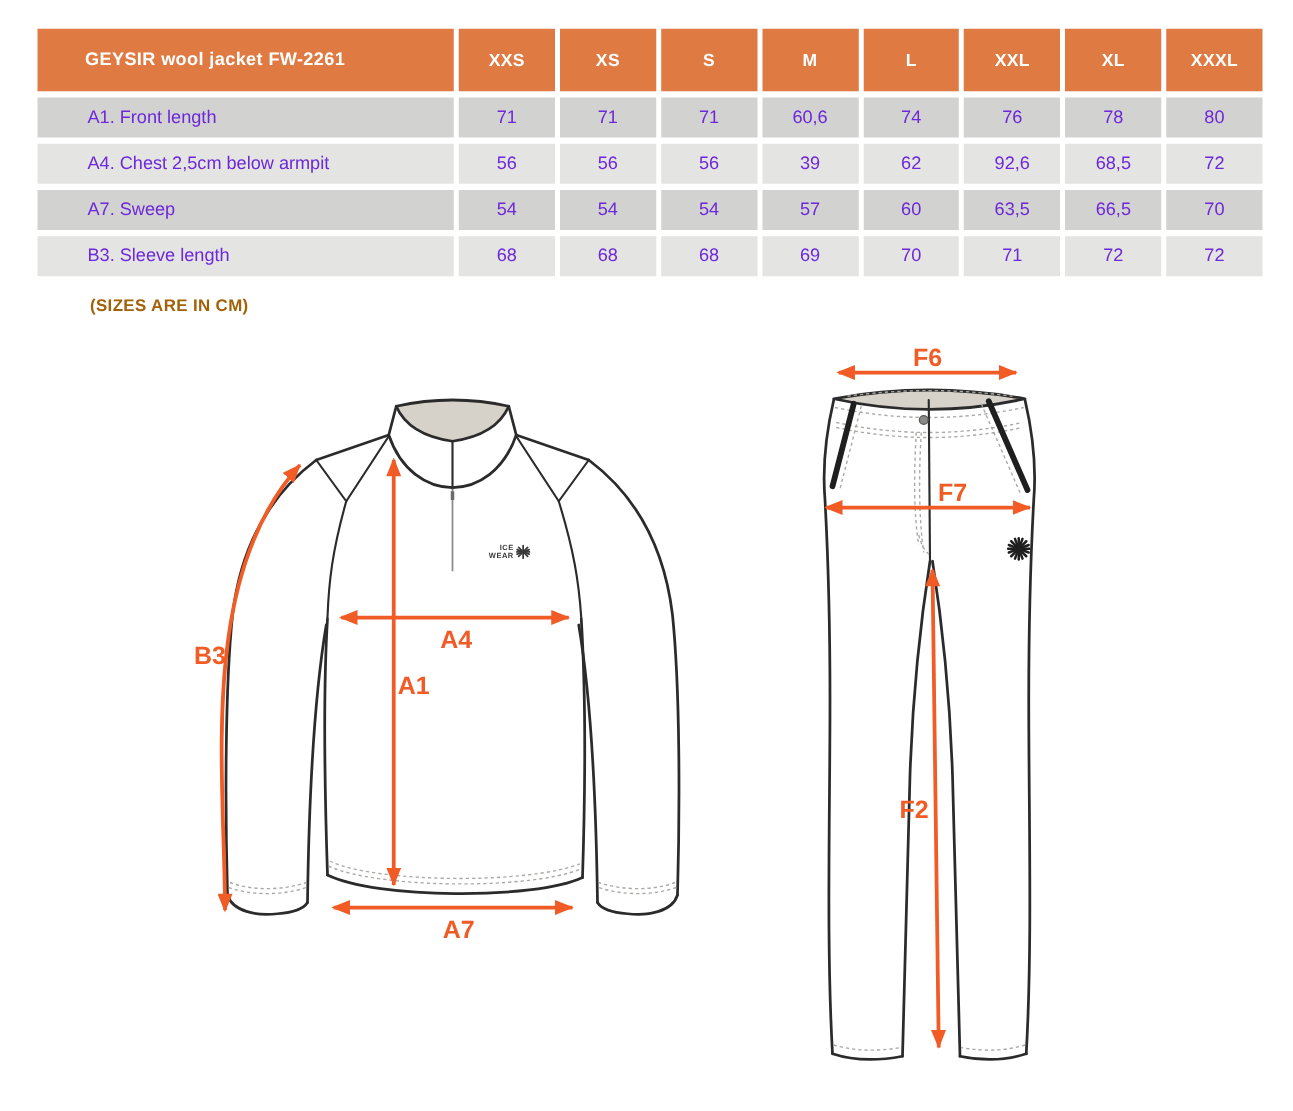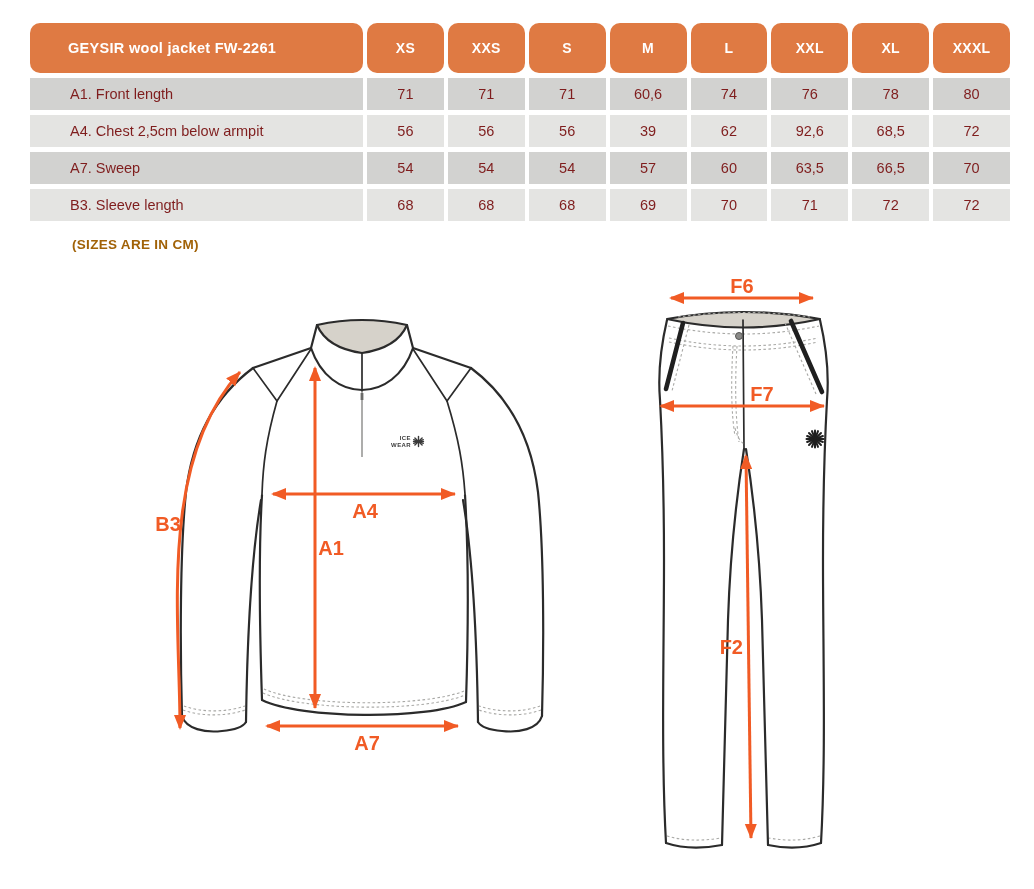--- a/index.html
+++ b/index.html
@@ -9,22 +9,22 @@
   }
   
   .size-table{
     position:absolute;left:30px;top:23px;width:980px;
     display:grid;
     grid-template-columns:333px repeat(8,1fr);
     grid-template-rows:50px repeat(4,32px);
     column-gap:4px;row-gap:5px;
   }
   .cell{display:flex;align-items:center;justify-content:center;
-    font-size:14.5px;color:#7f1d1d;}
-  .cell.head{background:#DF7A43;color:#ffffff;font-weight:bold;font-size:14px;letter-spacing:.3px;border-radius:10px;}
+    font-size:14.5px;color:#6d28d9;}
+  .cell.head{background:#DF7A43;color:#ffffff;font-weight:bold;font-size:14px;letter-spacing:.3px;}
   .cell.label{justify-content:flex-start;padding-left:40px;}
   .cell.title{justify-content:flex-start;padding-left:38px;font-size:14.5px;}
   .row-dark{background:#D2D2D0;}
   .row-light{background:#E4E4E2;}
   .note{
     position:absolute;left:72px;top:237px;
     color:#a16207;font-size:13.5px;font-weight:bold;letter-spacing:.3px;
   }
   
   svg.diagram{position:absolute;left:0;top:0;pointer-events:none;}
@@ -40,22 +40,22 @@
   .snow-s{stroke:#3a3a3a;stroke-width:1.4;stroke-linecap:round;}
 </style>
 </head>
 <body>
 
 <div class="page">
 
   <div class="size-table">
 
     <div class="cell head title">GEYSIR wool jacket FW-2261</div>
+    <div class="cell head">XXS</div>
     <div class="cell head">XS</div>
-    <div class="cell head">XXS</div>
     <div class="cell head">S</div>
     <div class="cell head">M</div>
     <div class="cell head">L</div>
     <div class="cell head">XXL</div>
     <div class="cell head">XL</div>
     <div class="cell head">XXXL</div>
 
     <div class="cell label row-dark">A1. Front length</div>
     <div class="cell row-dark">71</div>
     <div class="cell row-dark">71</div>

